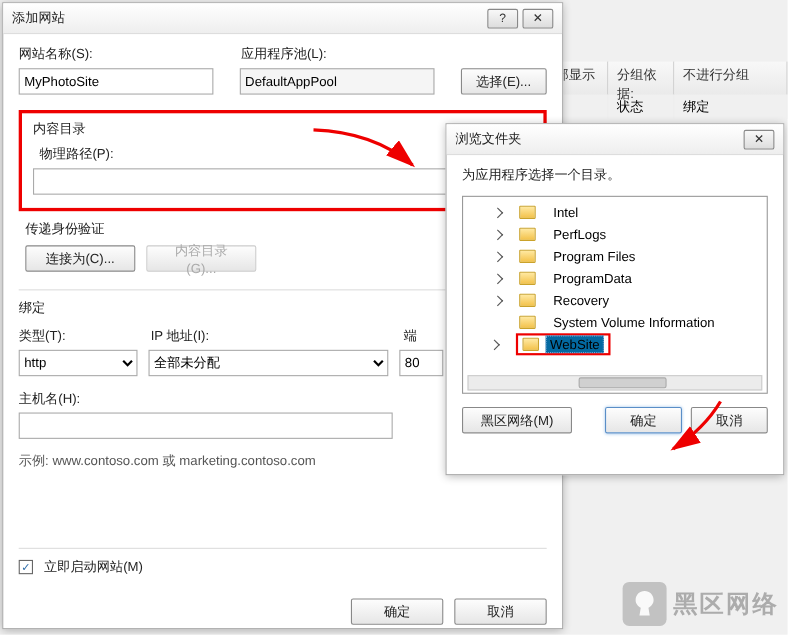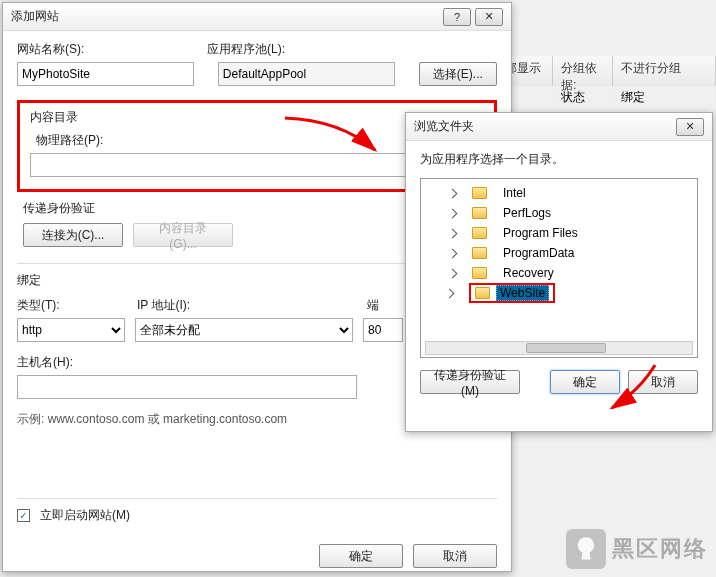--- a/index.html
+++ b/index.html
@@ -52,21 +52,21 @@
   <div class="td" style="flex:1">绑定</div>
 </div>
 
 <div class="dialog" style="left:2px; top:2px; width:510px; height:570px;">
   <div class="titlebar">
     <span class="title-text">添加网站</span>
     <span class="winbtn help">?</span>
     <span class="winbtn">✕</span>
   </div>
   <div class="body">
-    <div class="row" style="gap:0;align-items:center;">
+    <div class="row" style="gap:12px;align-items:center;">
       <div style="width:190px;">
         <div class="label">网站名称(S):</div>
       </div>
       <div style="flex:1;">
         <div class="label">应用程序池(L):</div>
       </div>
     </div>
     <div class="row" style="gap:24px; margin-top:4px;">
       <input class="input" style="width: 182px;" value="MyPhotoSite">
       <input class="input" style="width: 182px; background: rgb(245, 245, 245);" readonly="" value="DefaultAppPool">
@@ -153,34 +153,39 @@
       <div class="tree-item">
           <span class="tri"></span>
           <span class="folder"></span>
           <span>ProgramData</span>
         </div>
       <div class="tree-item">
           <span class="tri"></span>
           <span class="folder"></span>
           <span>Recovery</span>
         </div>
+      <div class="tree-item">
+          <span class="tri" style="visibility:hidden"></span>
+          <span class="folder"></span>
+          <span>System Volume Information</span>
+        </div>
       <div class="tree-item sel-red">
         <span class="tri"></span>
         <span class="wrap">
           <span class="folder"></span>
           <span class="sel">WebSite</span>
         </span>
       </div>
       <div class="scrollbar-h">
           <div class="thumb"></div>
         </div>
     </div>
 
     <div class="row" style="justify-content:space-between; gap:8px; margin-top:12px;">
-      <button class="btn" style="width:100px;">传递身份验证(M)</button>
+      <button class="btn" style="width:100px;">黑区网络(M)</button>
       <div class="row" style="gap:8px;">
         <button class="btn" style="width:70px; border:1px solid #5a8ec7; box-shadow:0 0 3px #9cc3ea;">确定</button>
         <button class="btn" style="width:70px;">取消</button>
       </div>
     </div>
   </div>
 </div>
 
 <svg class="arrow-svg" style="left:280px; top:110px; width:110px; height:60px;">
   <defs>

